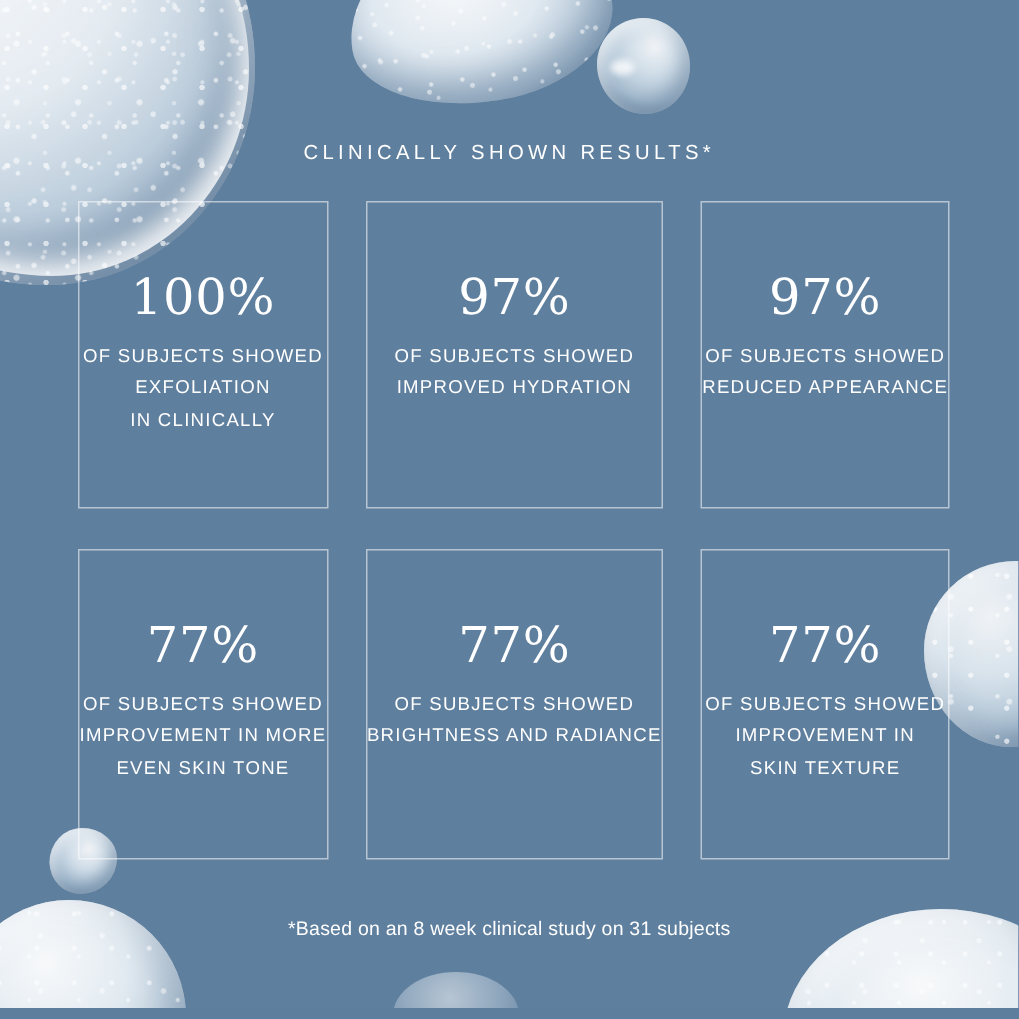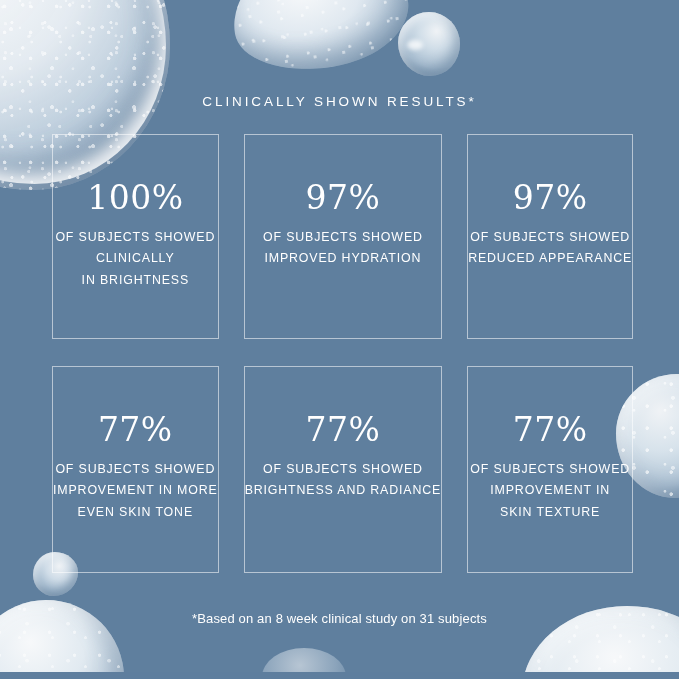--- a/index.html
+++ b/index.html
@@ -258,22 +258,22 @@
   <div class="content">
 
     <div class="headline">CLINICALLY SHOWN RESULTS*</div>
 
     <div class="grid">
 
       <div class="stat-card">
         <div class="stat-value">100%</div>
         <div class="stat-lines">
           <span class="stat-line">OF SUBJECTS SHOWED</span>
-          <span class="stat-line">CLINICALLY</span>
-          <span class="stat-line">IN BRIGHTNESS</span>
+          <span class="stat-line">EXFOLIATION</span>
+          <span class="stat-line">IN CLINICALLY</span>
         </div>
       </div>
 
       <div class="stat-card">
         <div class="stat-value">97%</div>
         <div class="stat-lines">
           <span class="stat-line">OF SUBJECTS SHOWED</span>
           <span class="stat-line">IMPROVED HYDRATION</span>
         </div>
       </div>

